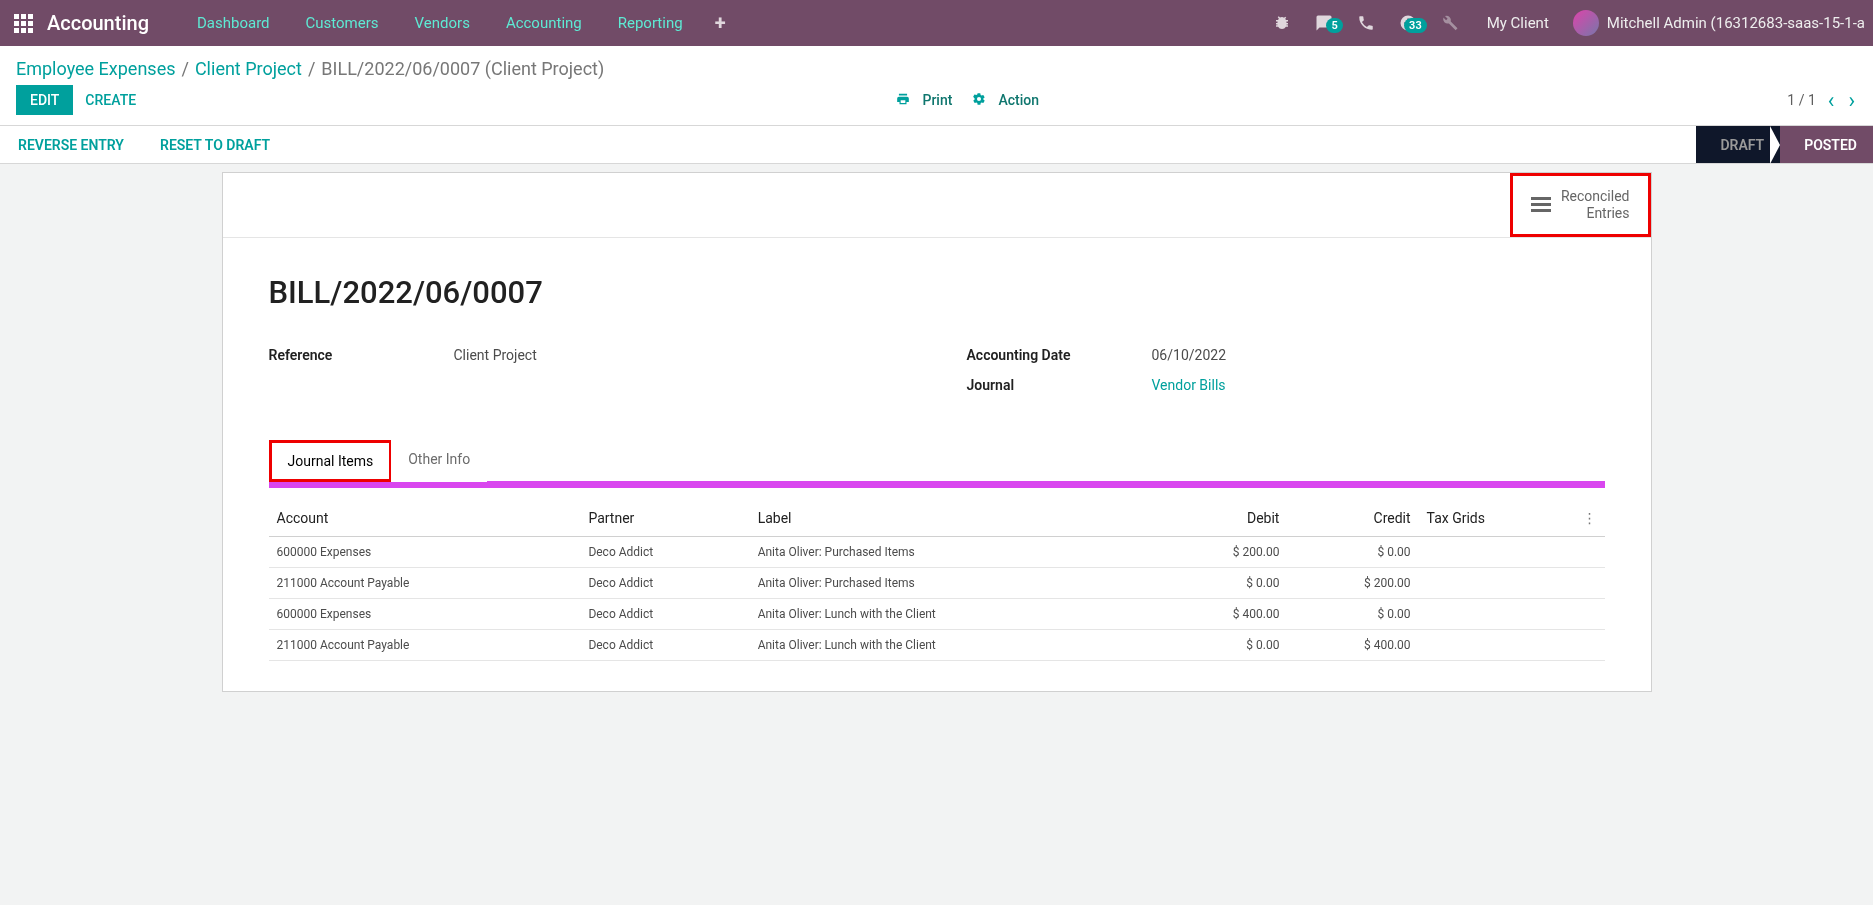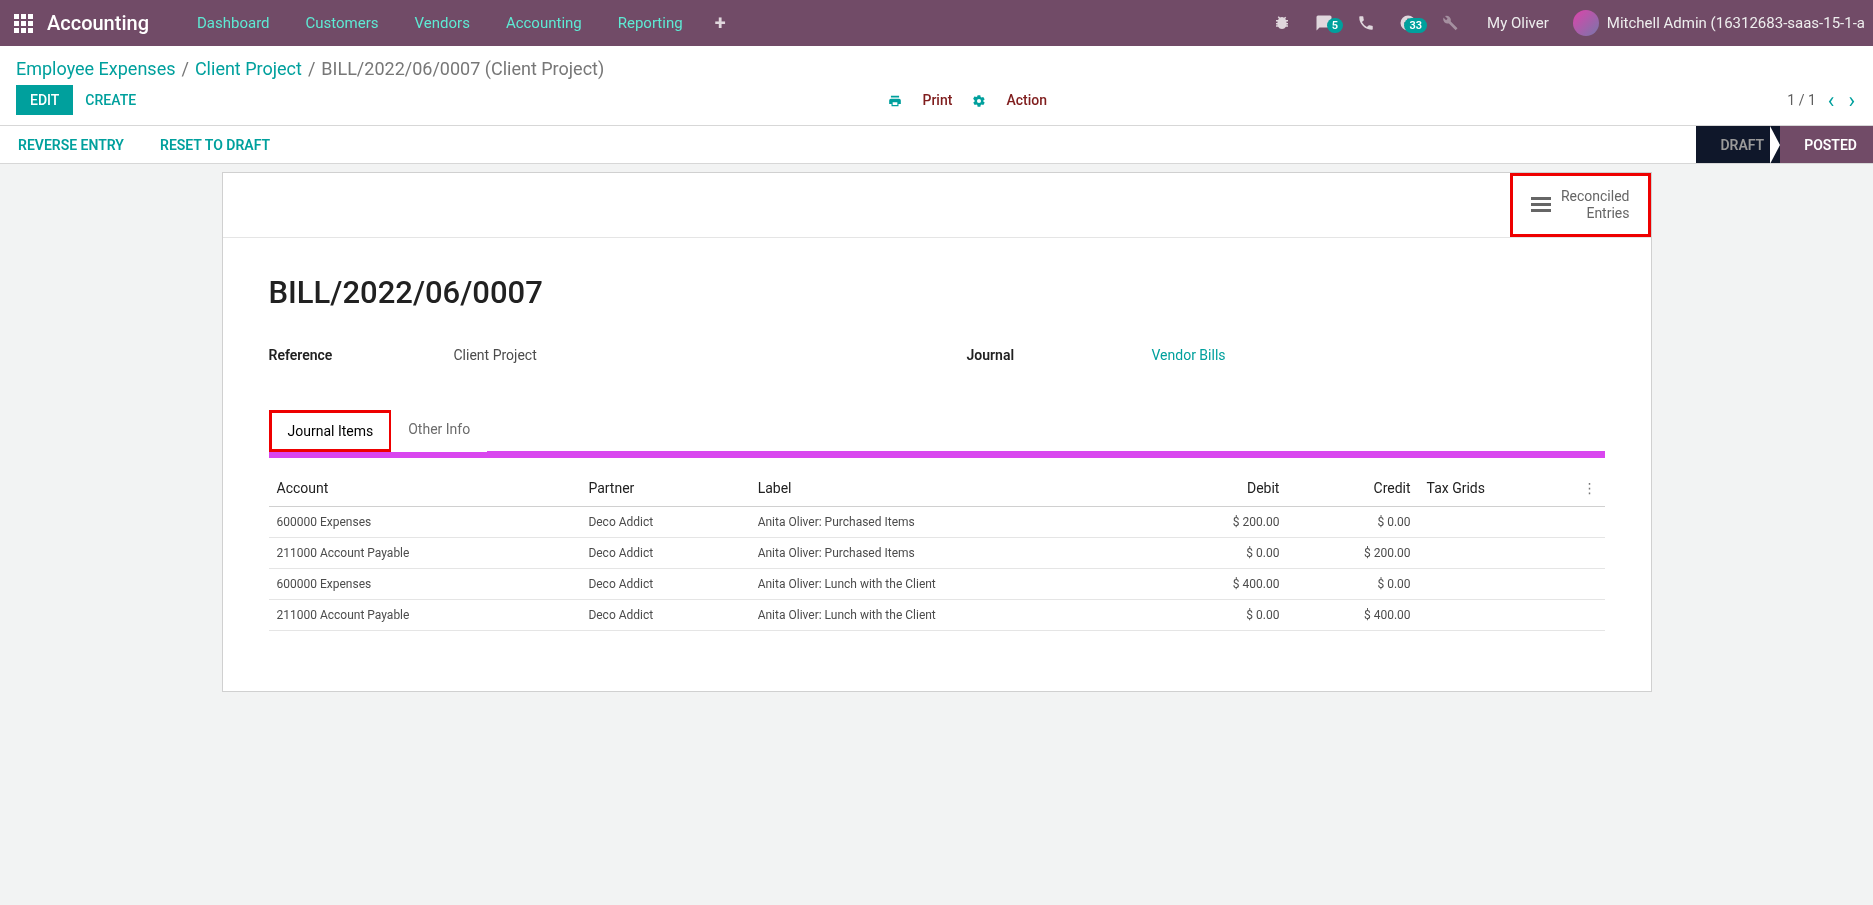--- a/index.html
+++ b/index.html
@@ -24,21 +24,21 @@
 .control-panel { background: #fff; border-bottom: 1px solid #d7d7d7; }
 .breadcrumb-row { padding: 12px 16px 6px 16px; display: flex; align-items: center; font-size: 18px; }
 .breadcrumb-row a { color: #00a09d; text-decoration: none; }
 .breadcrumb-row .sep { color: #777; margin: 0 6px; }
 .breadcrumb-row .current { color: #777; }
 
 .actions-row { display: flex; align-items: center; padding: 0 16px 10px 16px; }
 .btn-primary { background: #00a09d; color: #fff; border: none; padding: 7px 14px; font-size: 14px; font-weight: 500; cursor: pointer; }
 .btn-link { background: none; border: none; color: #00a09d; font-weight: 500; padding: 7px 12px; cursor: pointer; font-size: 14px; }
 .actions-center { flex: 1; display: flex; justify-content: center; gap: 20px; }
-.action-link { color: #7f1d1d; font-weight: 500; cursor: pointer; display: inline-flex; align-items: flex-end; gap: 20px; }
+.action-link { color: #0f766e; font-weight: 500; cursor: pointer; display: inline-flex; align-items: flex-start; gap: 12px; }
 .pager { color: #5e5e5e; display: flex; align-items: center; gap: 10px; }
 .pager .arrow { color: #00a09d; font-size: 22px; cursor: pointer; padding: 0 2px; }
 
 
 .status-bar { background: #fff; border-bottom: 1px solid #d7d7d7; display: flex; align-items: stretch; height: 38px; }
 .status-bar .status-btn { background: none; border: none; color: #00a09d; font-weight: 600; padding: 0 18px; cursor: pointer; font-size: 14px; }
 .status-bar .spacer { flex: 1; }
 .status-arrow { display: flex; align-items: stretch; }
 .status-step { display: flex; align-items: center; padding: 0 16px 0 24px; font-weight: 600; position: relative; }
 .status-step.draft { color: #9a9a9a; background: #0f172a; }
@@ -120,21 +120,21 @@
     <svg class="icon" viewBox="0 0 24 24">
         <path d="M12 2a10 10 0 1 0 10 10A10 10 0 0 0 12 2zm1 11H7v-2h4V6h2z"></path>
       </svg>
     <span class="badge">33</span>
   </div>
   <div class="icon-item" style="color:#a590a0">
     <svg class="icon" viewBox="0 0 24 24">
         <path d="M22 19l-9-9a6 6 0 0 0-7.7-7.3l3.5 3.5-2.1 2.1L3.2 4.8A6 6 0 0 0 10.5 12.5l9 9z"></path>
       </svg>
   </div>
-  <div class="company">My Oliver</div>
+  <div class="company">My Client</div>
   <div class="user">
     <div class="avatar"></div>
     <span>Mitchell Admin (16312683-saas-15-1-a</span>
   </div>
 </div>
 
 <div class="control-panel">
   <div class="breadcrumb-row">
     <a>Employee Expenses</a>
     <span class="sep">/</span>
@@ -198,20 +198,24 @@
 
       <div class="form-grid">
         <div class="form-col">
           <div class="form-row">
             <div class="label">Reference</div>
             <div class="value">Client Project</div>
           </div>
         </div>
         <div class="form-col">
           <div class="form-row">
+            <div class="label">Accounting Date</div>
+            <div class="value">06/10/2022</div>
+          </div>
+          <div class="form-row">
             <div class="label">Journal</div>
             <div class="value link">Vendor Bills</div>
           </div>
         </div>
       </div>
 
       <div class="tabs">
         <div class="tab active tab-highlight">Journal Items</div>
         <div class="tab inactive">Other Info</div>
       </div>

